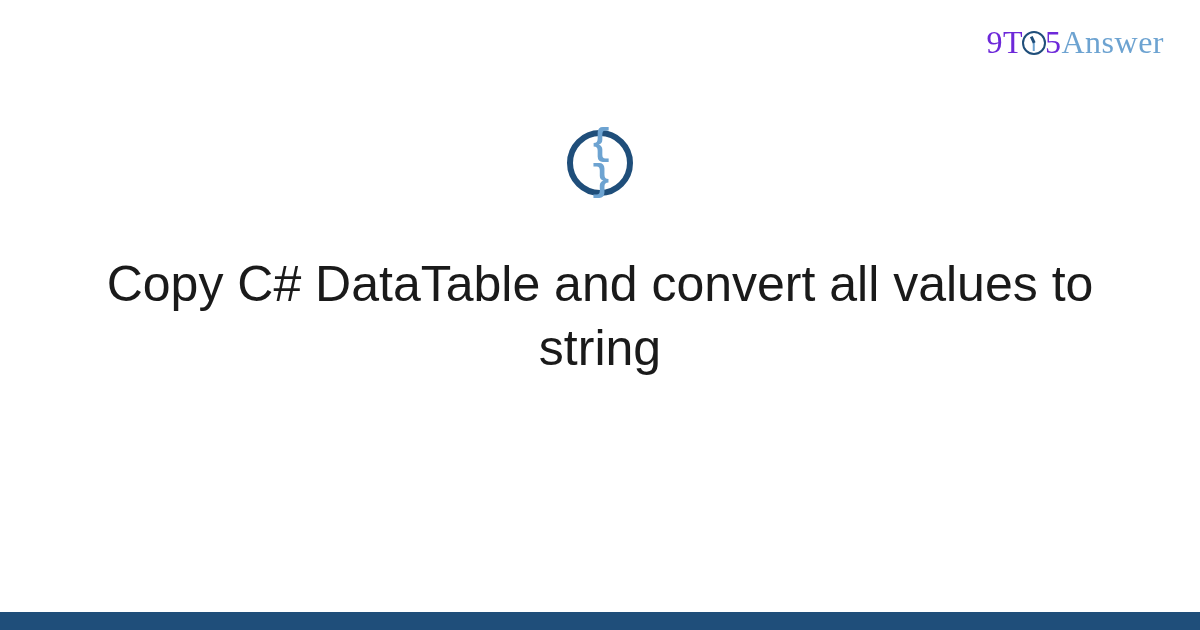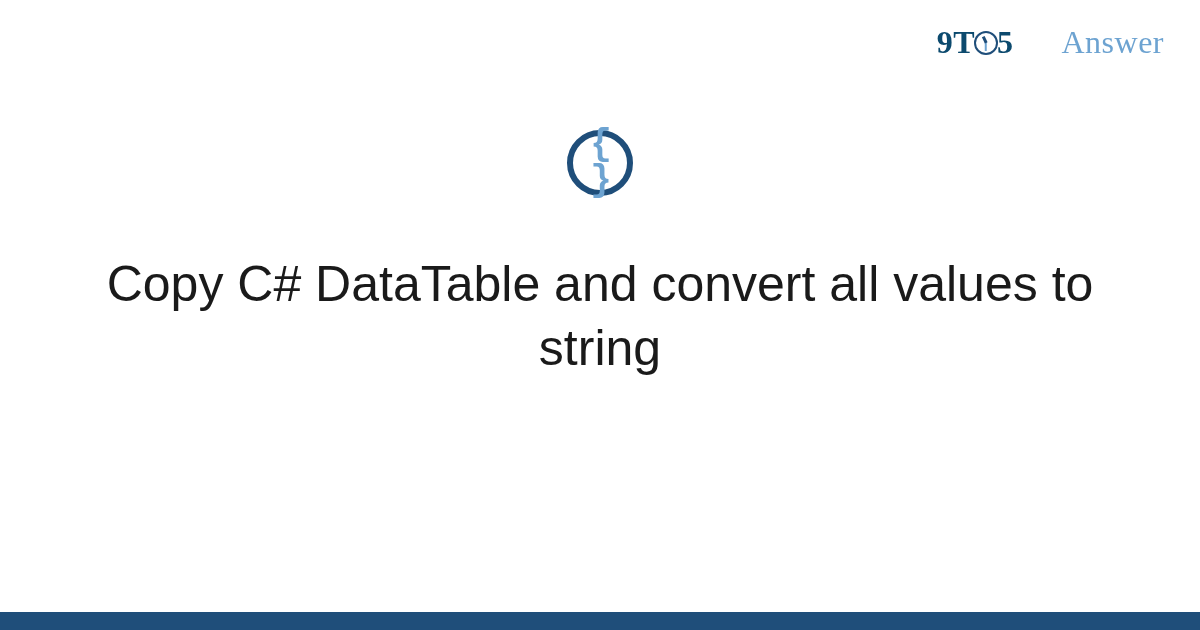--- a/index.html
+++ b/index.html
@@ -18,26 +18,24 @@
     .brand-logo {
       position: absolute;
       top: 24px;
       right: 36px;
       font-family: Georgia, 'Times New Roman', serif;
       font-size: 32px;
       font-weight: 400;
       letter-spacing: 0.5px;
     }
     .brand-logo .dark {
-      color: #0c4a6e;
-      font-weight: bold;
+      color: #6d28d9;
     }
     .brand-logo .light {
       color: #6da3d1;
-      margin-left: 48px;
     }
     .brand-clock {
       display: inline-block;
       width: 24px;
       height: 24px;
       border: 2.5px solid #1f4e7a;
       border-radius: 50%;
       position: relative;
       vertical-align: -2px;
       margin: 0 -1px;

